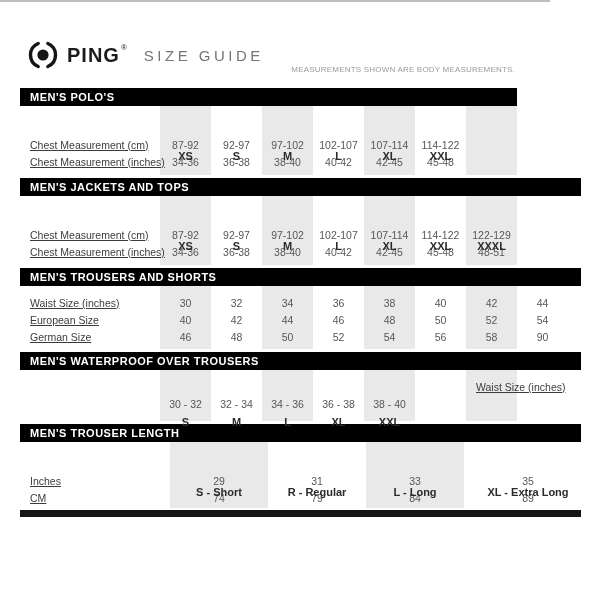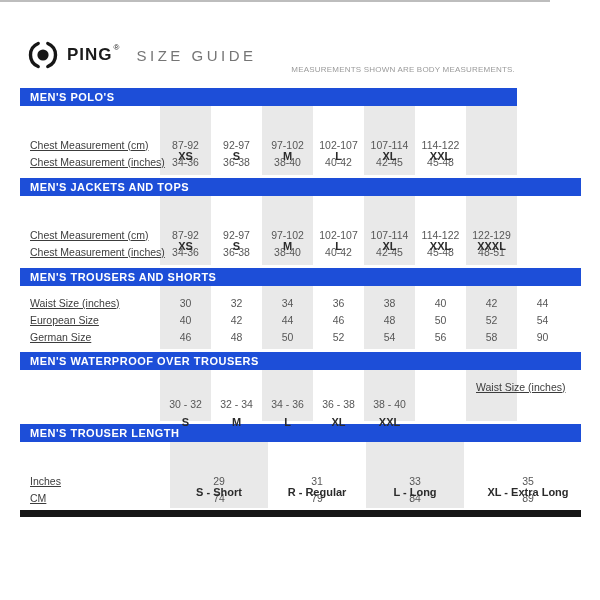--- a/index.html
+++ b/index.html
@@ -16,35 +16,35 @@
   }
   .content { position: absolute; left: 20px; top: 0; width: 561px; }
 
   
   .hdr { position: relative; height: 88px; }
   .logo-row {
     position: absolute; left: 6px; top: 38px;
     display: flex; align-items: center;
   }
   .brand {
-    font-size: 17px; font-weight: bold; letter-spacing: 1px;
+    font-size: 20px; font-weight: bold; letter-spacing: 1px;
     color: #1b1b1b; margin-left: 7px;
   }
   .regmark { font-size: 8px; color: #1b1b1b; position: relative; top: -8px; left: 1px; }
   .page-title {
     font-size: 15px; letter-spacing: 3.5px; color: #757575; margin-left: 18px;
   }
   .note {
     position: absolute; right: 66px; bottom: 14px;
     font-size: 8px; letter-spacing: 0.2px; color: #9a9a9a;
   }
 
   
   .bar {
-    height: 18px; line-height: 18px; background: #1d4ed8; color: #ffffff;
+    height: 18px; line-height: 18px; background: #000000; color: #ffffff;
     font-size: 11px; font-weight: bold; letter-spacing: 0.5px;
     padding-left: 10px; width: 561px;
   }
   .bar.narrow { width: 497px; }
 
   .sec-body { position: relative; }
   .s-pad-a { padding: 6px 0 5px; margin-bottom: 3px; }   
   .s-pad-b { padding: 8px 0 4px;  margin-bottom: 3px; }  
   .s-pad-c { padding: 8px 0 9px;  margin-bottom: 3px; }  
   .s-pad-d { padding: 6px 0 2px;  margin-bottom: 2px; }  

